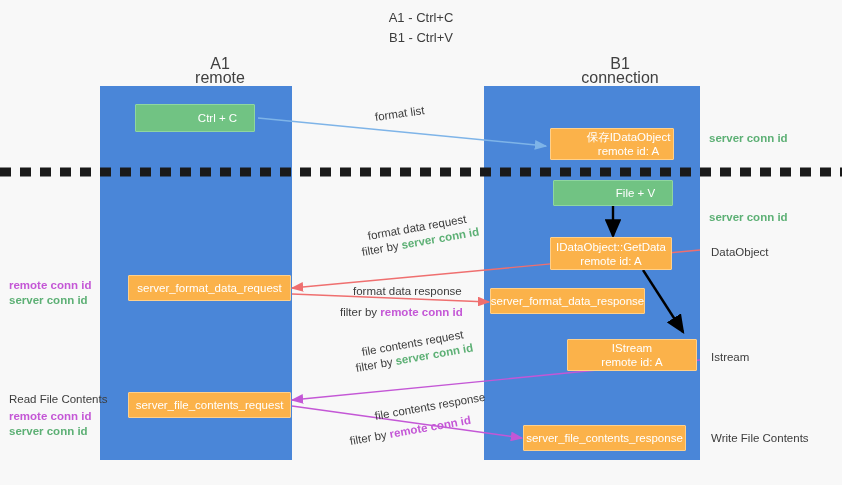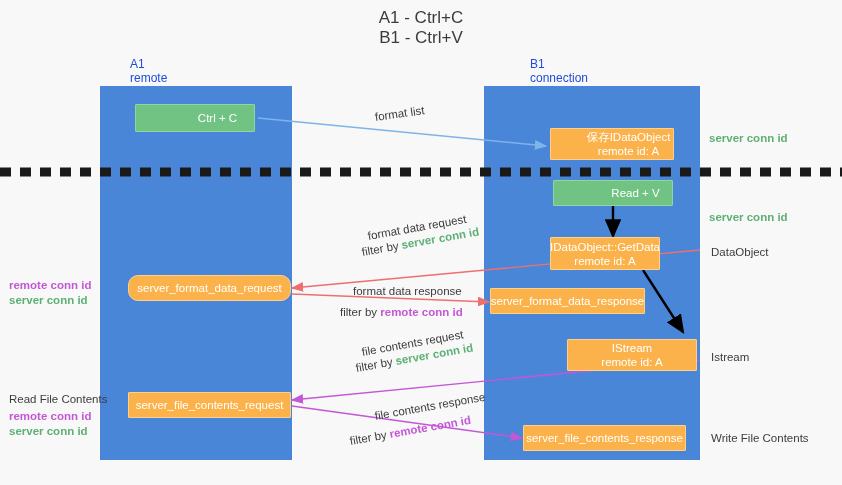--- a/index.html
+++ b/index.html
@@ -18,28 +18,29 @@
     overflow: hidden;
   }
   .abs { position: absolute; }
 
   
   #title {
     left: 0; top: 8px;
     width: 842px;
     text-align: center;
     color: #3c3c3c;
-    font-size: 17px;
+    font-size: 13px;
     line-height: 20px;
   }
 
   
   .col-head {
-    color: #1d4ed8;
-    font-size: 12px;
+    text-align: center;
+    color: #404040;
+    font-size: 16px;
     line-height: 14px;
   }
   #head-a1 { left: 130px; top: 57px; width: 180px; }
   #head-b1 { left: 530px; top: 57px; width: 180px; }
 
   
   .lane {
     background: #4a86d8;
     top: 86px;
     height: 374px;
@@ -145,29 +146,29 @@
   <div class="abs box green" style="left:135px; top:104px; width:120px; height:28px;">
     <span>Ctrl + C</span>
   </div>
 
   <div class="abs box orange" style="left:550px; top:128px; width:124px; height:32px;padding-left:33px;">
     <span>保存IDataObject</span>
     <span>remote id: A</span>
   </div>
 
   <div class="abs box green" style="left:553px; top:180px; width:120px; height:26px;">
-    <span>Read + V</span>
-  </div>
-
-  <div class="abs box orange" style="left:550px; top:237px; width:110px; height:33px;align-items:center;">
+    <span>File + V</span>
+  </div>
+
+  <div class="abs box orange" style="left:550px; top:237px; width:122px; height:33px;align-items:center;">
     <span>IDataObject::GetData</span>
     <span>remote id: A</span>
   </div>
 
-  <div class="abs box orange" style="left:128px; top:275px; width:163px; height:26px;border-radius:10px;">
+  <div class="abs box orange" style="left:128px; top:275px; width:163px; height:26px;">
     <span>server_format_data_request</span>
   </div>
 
   <div class="abs box orange" style="left:490px; top:288px; width:155px; height:26px;">
     <span>server_format_data_response</span>
   </div>
 
   <div class="abs box orange" style="left:567px; top:339px; width:130px; height:32px;">
     <span>IStream</span>
     <span>remote id: A</span>

